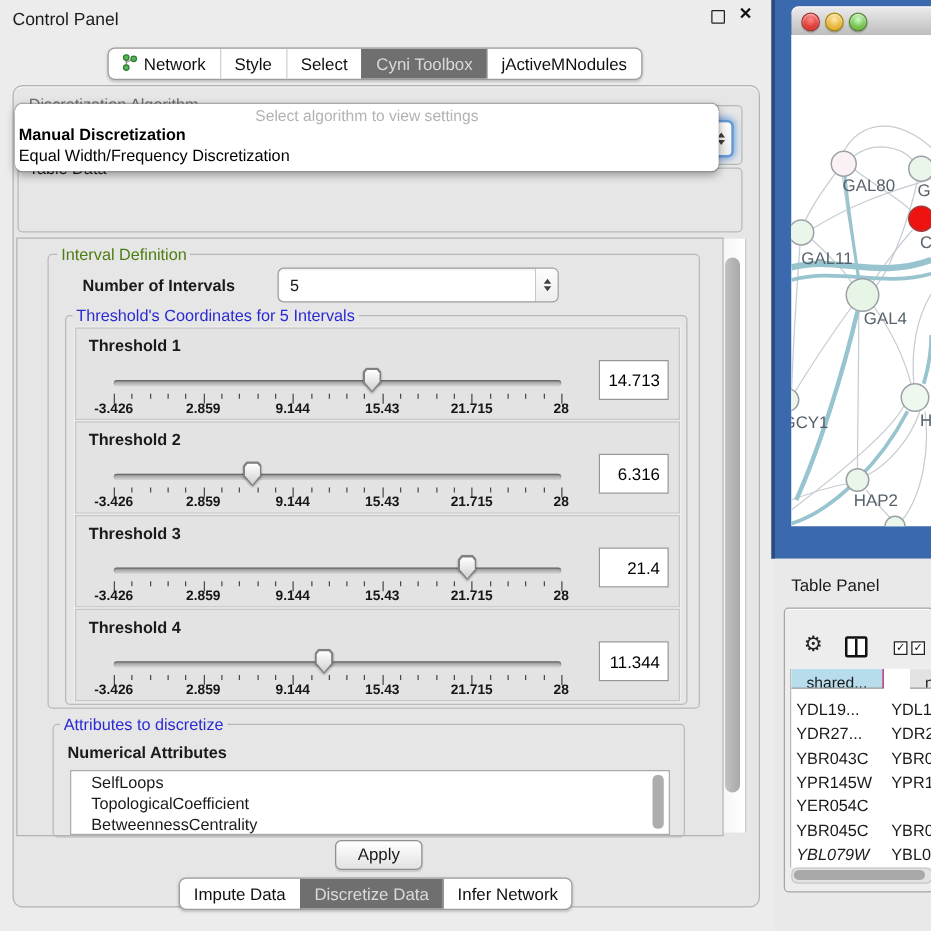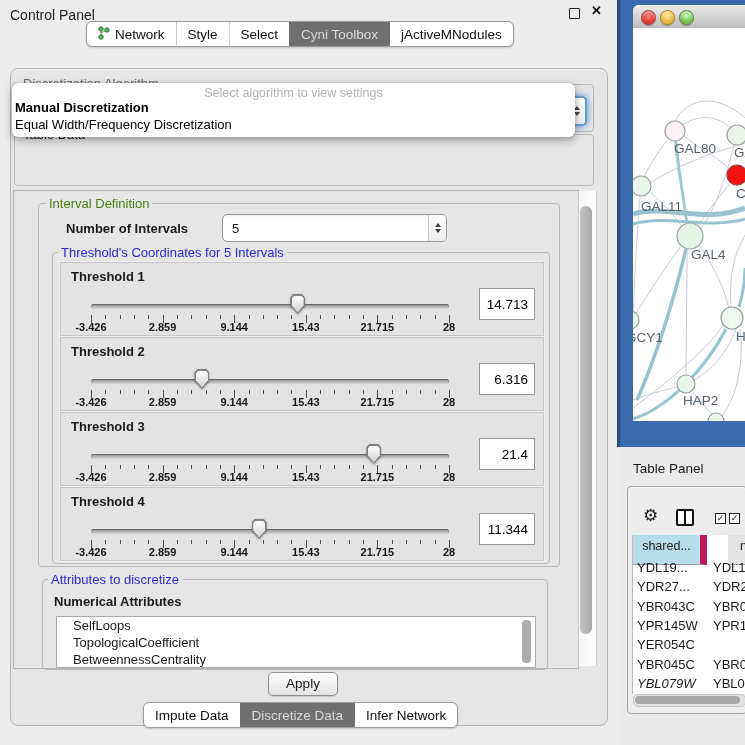--- a/index.html
+++ b/index.html
@@ -78,36 +78,36 @@
   #netsvg{position:absolute;left:0;top:0;}
 
   
   #table-panel-title{left:633px;top:461px;font-size:13.5px;color:#1a1a1a;}
   #table-window{left:627px;top:486px;width:118px;height:226px;background:#ededed;border:1px solid #a5a5a5;border-radius:4px;box-shadow:inset 0 1px 0 #fbfbfb;}
   #gear-icon{left:643px;top:505px;font-size:17px;color:#222;}
   #split-icon{left:676px;top:509px;width:14px;height:13px;border:2px solid #111;border-radius:2px;background:#fff;}
   #split-icon::after{content:"";position:absolute;left:6px;top:0;width:2px;height:13px;background:#111;}
   .cbx{position:absolute;top:513px;width:9px;height:9px;border:1.5px solid #222;background:#fff;font-size:9px;line-height:9px;text-align:center;color:#111;}
   #table-area{left:632px;top:535px;width:113px;height:159px;background:#fff;overflow:hidden;border-left:1px solid #bbb;}
-  .th{position:absolute;top:0;height:30px;line-height:22px;font-size:12.5px;border-right:7px solid #be185d;border-bottom:1px solid #9e9e9e;box-sizing:border-box;white-space:nowrap;overflow:hidden;}
+  .th{position:absolute;top:0;height:16px;line-height:22px;font-size:12.5px;border-right:1px solid #be185d;border-bottom:1px solid #9e9e9e;box-sizing:border-box;white-space:nowrap;overflow:hidden;}
   .trow-cell{position:absolute;height:19px;line-height:19px;font-size:13px;white-space:nowrap;}
   #hscroll-track{left:633px;top:694px;width:111px;height:11px;background:#e3e3e3;border-radius:5px;border:1px solid #c6c6c6;}
   #hscroll-thumb{left:635px;top:696px;width:105px;height:8px;background:#a9a9a9;border-radius:4px;}
 </style>
 </head>
 <body>
 
 <div id="app">
 
   <div class="abs" id="left-bg"></div>
   <div class="abs" id="panel-title">Control Panel</div>
   <div class="abs" id="float-btn"></div>
   <div class="abs" id="close-btn">✕</div>
 
-  <div class="tabbar" id="top-tabbar" style="left:86px;top:21px;text-align:center;">
+  <div class="tabbar" id="top-tabbar" style="left:86px;top:38px;text-align:center;">
       <div class="tab">
         <span><svg width="12" height="14" viewBox="0 0 12 14">
             <line x1="3" y1="3" x2="3" y2="11" stroke="#8a8a8a"></line>
             <line x1="3" y1="7" x2="9" y2="4" stroke="#8a8a8a"></line>
             <circle cx="3" cy="3" r="2.2" fill="#57b657" stroke="#2e7d32"></circle>
             <circle cx="3" cy="11" r="2.2" fill="#57b657" stroke="#2e7d32"></circle>
             <circle cx="9" cy="4" r="2.2" fill="#57b657" stroke="#2e7d32"></circle>
           </svg></span>
         <span>Network</span>
       </div>

